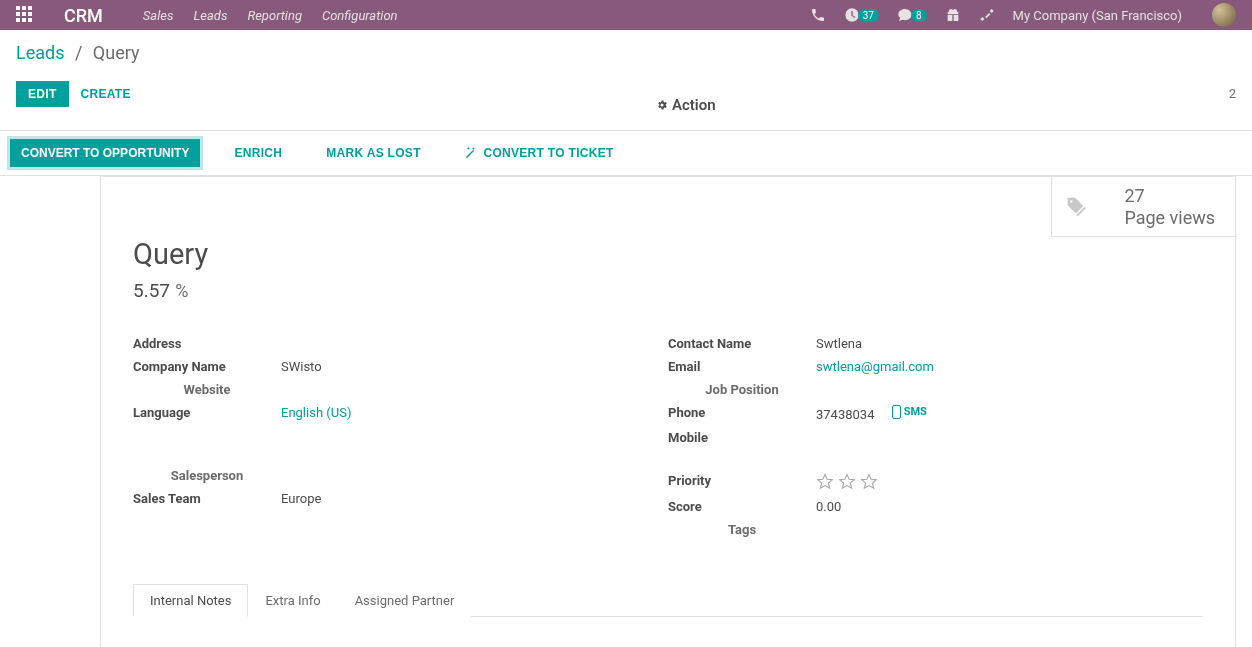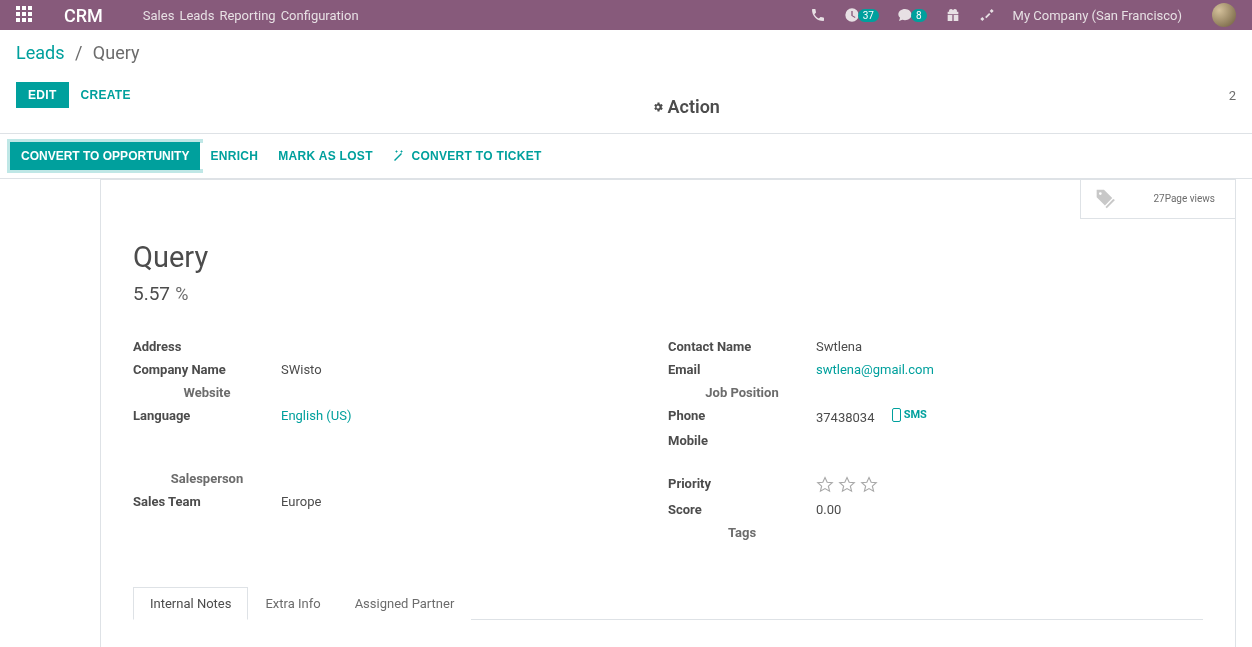--- a/index.html
+++ b/index.html
@@ -1,48 +1,48 @@
 <!DOCTYPE html>
 <html><head>
 <meta charset="utf-8">
 <style>
 * { box-sizing: border-box; margin: 0; padding: 0; }
 body { font-family: -apple-system, BlinkMacSystemFont, "Segoe UI", Roboto, Helvetica, Arial, sans-serif; font-size: 13px; color: #4c4c4c; background: #fff; }
 .topbar { background: #875a7b; height: 30px; display: flex; align-items: center; color: #fff; padding: 0 16px; }
 .apps-icon { width: 18px; height: 18px; display: grid; grid-template-columns: repeat(3,4px); grid-template-rows: repeat(3,4px); gap: 2px; margin-right: 30px; cursor:pointer; }
 .apps-icon div { background: #fff; }
 .brand { font-size: 18px; font-weight: 500; margin-right: 40px; }
-.top-menu { display: flex; gap: 5px; }
+.top-menu { display: flex; gap: 20px; font-style: italic; }
 .top-menu-item { color: #e7e0e4; cursor: pointer; font-size: 13px; }
 .top-spacer { flex: 1; }
 .top-right { display: flex; align-items: center; gap: 18px; }
 .icon-svg { width: 16px; height: 16px; fill: #e7e0e4; }
 .badge-wrap { position: relative; display: flex; align-items: center; }
 .badge { background: #00a09d; color: #fff; font-size: 10px; padding: 1px 5px; border-radius: 8px; margin-left: -2px; }
 .company { color: #e7e0e4; font-size: 13px; display:flex; align-items:center; gap:8px; }
 .avatar { width: 24px; height: 24px; border-radius: 50%; background: radial-gradient(circle at 30% 30%, #d4c19b, #6b5a3a); margin-left: 12px; }
 .breadcrumb-row { padding: 12px 16px 0 16px; font-size: 18px; color: #6c6c6c; }
 .breadcrumb-link { color: #00a09d; cursor: pointer; }
 .breadcrumb-sep { margin: 0 6px; color: #6c6c6c; }
 .breadcrumb-current { color: #6c6c6c; }
 .controlbar { display: flex; align-items: center; padding: 10px 16px 16px 16px; }
 .btn-primary { background: #00a09d; color: #fff; border: none; padding: 6px 12px; font-size: 12px; font-weight: 700; cursor: pointer; letter-spacing: 0.3px; }
 .btn-link { color: #00a09d; background: none; border: none; padding: 6px 12px; font-size: 12px; font-weight: 700; cursor: pointer; letter-spacing: 0.3px; }
-.action-center { flex: 1; display: flex; justify-content: center; align-items: center; color: #4c4c4c; font-size: 18px; cursor: pointer; font-weight: 600; margin-top: 23px; }
+.action-center { flex: 1; display: flex; justify-content: center; align-items: center; color: #4c4c4c; font-size: 15px; cursor: pointer; font-weight: 600; margin-top: 23px; }
 .gear-icon { width: 12px; height: 12px; fill: #4c4c4c; margin-right: 4px; }
 .pager { color: #6c6c6c; font-size: 13px; }
-.statusbar { border-top: 1px solid #dee2e6; border-bottom: 1px solid #dee2e6; padding: 8px 16px 8px 10px; display: flex; align-items: center; gap: 0; }
+.statusbar { border-top: 1px solid #dee2e6; border-bottom: 1px solid #dee2e6; padding: 8px 16px 8px 10px; display: flex; align-items: center; gap: 24px; }
 .status-btn-primary { background: #00a09d; color: #fff; border: 1px solid #00a09d; padding: 6px 10px; font-size: 12px; font-weight: 700; cursor: pointer; box-shadow: 0 0 0 3px rgba(0,160,157,0.25); }
 .status-btn { background: #fff; color: #00a09d; border: none; padding: 6px 10px; font-size: 12px; font-weight: 700; cursor: pointer; letter-spacing: 0.3px; }
 .magic-icon { width: 12px; height:12px; fill: #00a09d; margin-right:3px; vertical-align:-1px; }
 .sheet-wrap { display: flex; justify-content: center; padding: 0 16px 0 100px; }
 .sheet { width: 100%; max-width: 1150px; background: #fff; border: 1px solid #dee2e6; margin-top: 0; position: relative; }
 .statbox { position: absolute; top: 0; right: 0; border-left: 1px solid #dee2e6; border-bottom: 1px solid #dee2e6; padding: 8px 20px 8px 12px; display: flex; align-items: center; gap: 10px; cursor: pointer; color: #6c6c6c; min-width: 140px; }
 .tag-icon { width: 22px; height: 22px; fill: #c8c8c8; }
-.stat-text { display: flex; flex-direction: row; line-height: 1.2; font-size: 10px; margin-left: 28px; }
+.stat-text { display: flex; flex-direction: column; line-height: 1.2; font-size: 18px; margin-left: 28px; }
 .sheet-body { padding: 60px 32px 30px 32px; }
 .title { font-size: 29px; color: #4c4c4c; font-weight: 400; margin-bottom: 8px; }
 .subtitle { font-size: 19px; color: #4c4c4c; }
 .subtitle-unit { color: #6c6c6c; font-size: 18px; margin-left: 2px; }
 .columns { display: flex; margin-top: 34px; gap: 0; }
 .col { flex: 1; }
 .field-row { display: flex; margin-bottom: 8px; }
 .field-label { width: 148px; font-weight: 700; color: #4c4c4c; font-size: 13px; }
 .field-label.empty { color: #6c6c6c; text-align: center; }
 .field-value { color: #4c4c4c; font-size: 13px; }

